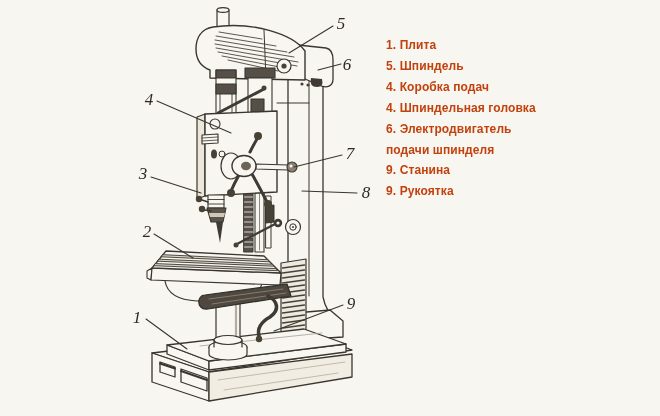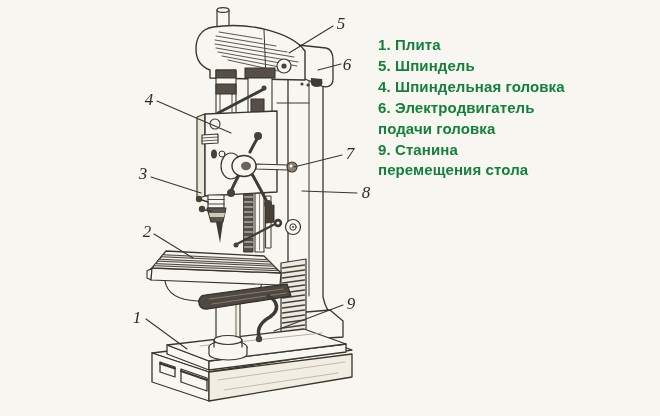--- a/index.html
+++ b/index.html
@@ -7,23 +7,23 @@
     position:relative;
     width:660px;height:416px;
     background:#f8f6f1;
     overflow:hidden;
     font-family:"Liberation Sans", sans-serif;
   }
   .figure-wrap{
     position:absolute;left:0;top:0;width:376px;height:416px;
   }
   .legend{
-    position:absolute;left:378px;top:35px;width:270px;
-    color:#15803d;
-    font-size:15px;
+    position:absolute;left:386px;top:35px;width:270px;
+    color:#c2410c;
+    font-size:12px;
     font-weight:bold;
     line-height:20.9px;
     letter-spacing:0.1px;
   }
   .legend .line{white-space:nowrap;}
   svg{display:block;}
   svg text.callout{
     font-family:"Liberation Serif", serif;
     font-style:italic;
     font-size:17px;
@@ -249,20 +249,21 @@
         <text class="callout" x="350" y="159">7</text>
         <text class="callout" x="366" y="198">8</text>
         <text class="callout" x="351" y="309">9</text>
       </g>
     </svg>
   </div>
 
   <div class="legend">
     <div class="line">1. Плита</div>
     <div class="line">5. Шпиндель</div>
+    <div class="line">4. Коробка подач</div>
     <div class="line">4. Шпиндельная головка</div>
     <div class="line">6. Электродвигатель</div>
-    <div class="line">подачи головка</div>
+    <div class="line">подачи шпинделя</div>
     <div class="line">9. Станина</div>
-    <div class="line">перемещения стола</div>
+    <div class="line">9. Рукоятка</div>
   </div>
 
 </div>
 
 </body></html>

